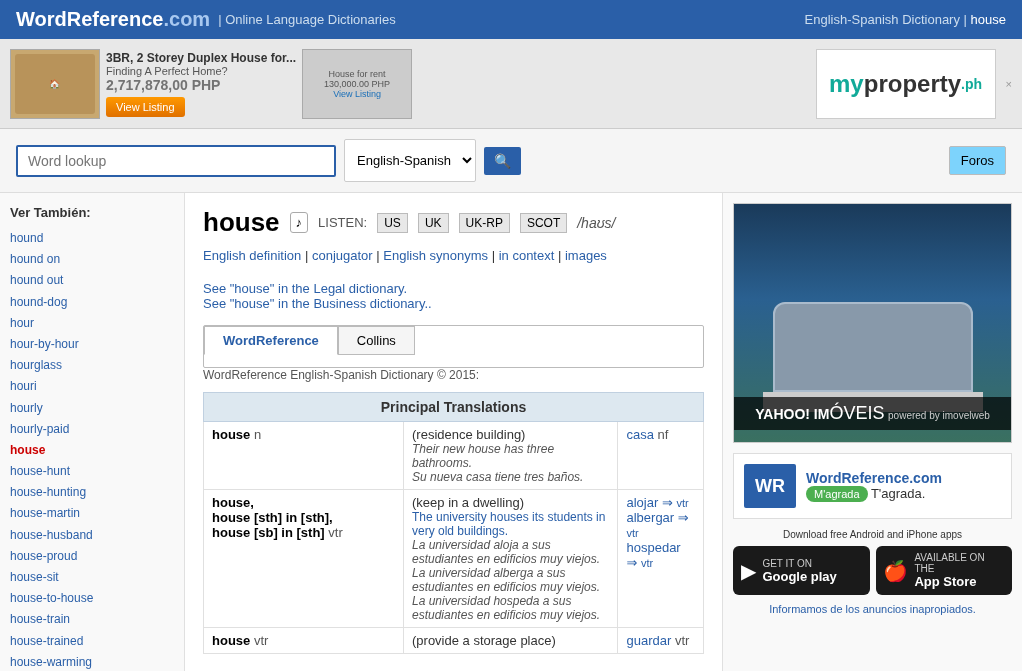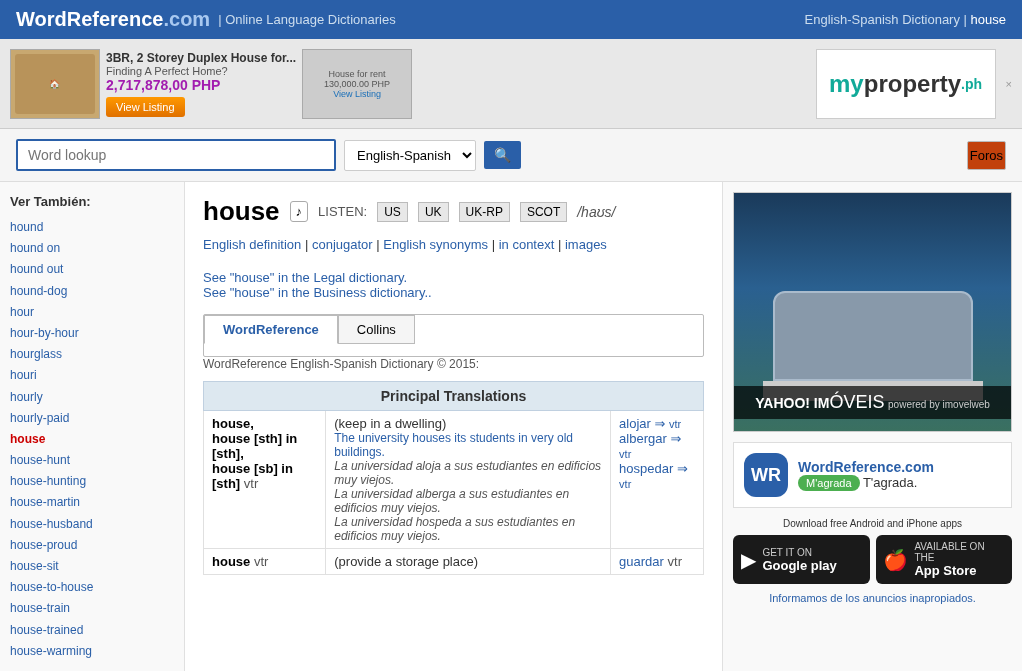--- a/index.html
+++ b/index.html
@@ -33,21 +33,21 @@
     #ad-house-img {
       width: 90px; height: 70px;
       background: #c8a870;
       border: 1px solid #aaa;
       display: flex; align-items: center; justify-content: center;
       font-size: 10px; color: #666; flex-shrink: 0;
     }
     #ad-house-text { font-size: 11px; color: #333; max-width: 200px; }
     #ad-house-text .ad-title { font-weight: bold; color: #333; font-size: 12px; }
     #ad-house-text .ad-sub { color: #555; font-size: 11px; }
-    #ad-house-text .ad-price { color: #a21caf; font-size: 14px; font-weight: bold; }
+    #ad-house-text .ad-price { color: #737373; font-size: 14px; font-weight: bold; }
     #ad-house-btn {
       background: linear-gradient(to bottom, #f90, #e07000);
       color: #fff;
       border: none;
       padding: 4px 10px;
       border-radius: 3px;
       font-size: 11px;
       cursor: pointer;
       margin-top: 4px;
     }
@@ -78,40 +78,40 @@
       gap: 8px;
       border-bottom: 1px solid #ddd;
     }
     #search-input {
       width: 320px; padding: 6px 10px;
       border: 2px solid #2a5fa8;
       border-radius: 2px;
       font-size: 14px;
     }
     #lang-select {
-      padding: 6px 8px;
+      padding: 12px 8px;
       border: 1px solid #ccc;
       border-radius: 2px;
       font-size: 13px;
       background: #fff;
     }
     #search-btn {
       background: #2a5fa8;
       border: none;
       color: #fff;
       padding: 6px 10px;
       cursor: pointer;
       border-radius: 2px;
       font-size: 14px;
     }
     #foros-btn {
       margin-left: auto;
-      background: #c2410c;
+      background: #7dd3fc;
       border: 1px solid #bbb;
-      padding: 6px 2px;
+      padding: 6px 11px;
       border-radius: 2px;
       cursor: pointer;
       font-size: 13px;
     }
 
     
     #main-layout {
       display: flex;
       background: #fff;
     }
@@ -262,27 +262,27 @@
     #wr-promo {
       background: #fff;
       border: 1px solid #ddd;
       padding: 10px;
       display: flex;
       align-items: center;
       gap: 10px;
       margin-bottom: 10px;
     }
     #wr-logo {
-      width: 44px; height: 44px;
+      width: 52px; height: 44px;
       background: #2a5fa8;
       color: #fff;
       font-size: 18px;
       font-weight: bold;
       display: flex; align-items: center; justify-content: center;
-      border-radius: 12px;
+      border-radius: 2px;
     }
     #wr-promo-text { font-size: 13px; }
     #wr-promo-name { color: #2a5fa8; font-weight: bold; font-size: 14px; }
     #wr-badge {
       background: #4caf50;
       color: #fff;
       border-radius: 10px;
       padding: 2px 8px;
       font-size: 11px;
       display: inline-block;
@@ -422,20 +422,35 @@
     <div id="dict-copyright">WordReference English-Spanish Dictionary © 2015:</div>
 
     <table id="translation-table">
       <thead>
         <tr>
           <th colspan="3">Principal Translations</th>
         </tr>
       </thead>
       <tbody>
 
+        <tr>
+          <td class="word-cell" style="width:200px;">
+            <span>house</span>
+            <span class="pos"> n</span>
+          </td>
+          <td>
+            <div class="definition">(residence building)</div>
+            <div class="example">Their new house has three bathrooms.</div>
+            <div class="example">Su nueva casa tiene tres baños.</div>
+          </td>
+          <td>
+            <span class="translation"><a href="#">casa</a></span>
+            <span class="pos"> nf</span>
+          </td>
+        </tr>
 
         <tr>
           <td class="word-cell">
             <span>house,<br>house [sth] in [sth],<br>house [sb] in [sth]</span>
             <span class="pos"> vtr</span>
           </td>
           <td>
             <div class="definition">(keep in a dwelling)</div>
             <div class="sentence-blue">The university houses its students in very old buildings.</div>
             <div class="example">La universidad aloja a sus estudiantes en edificios muy viejos.</div>

